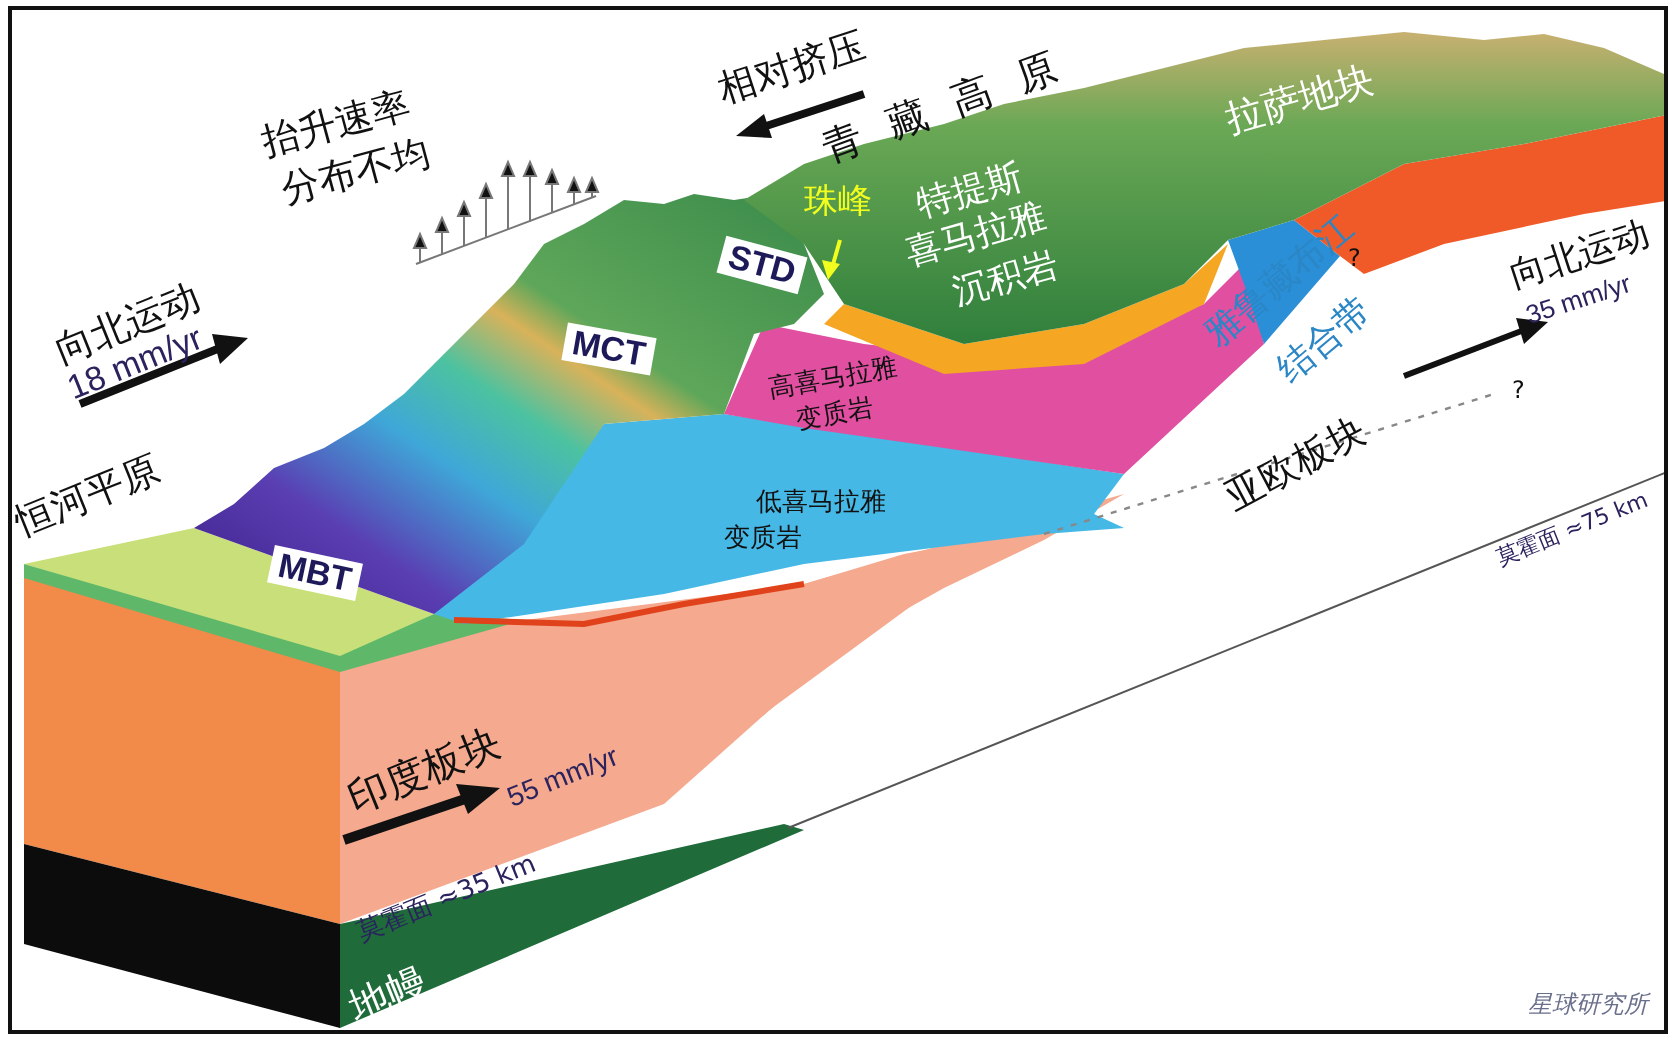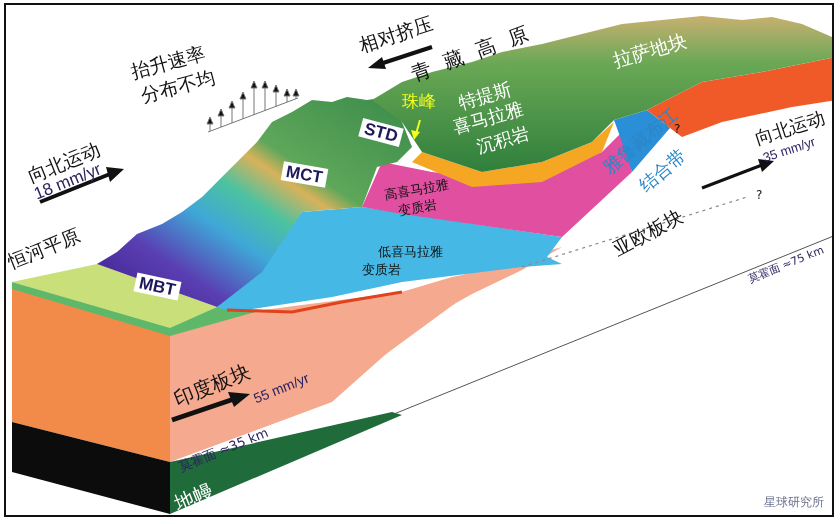--- a/index.html
+++ b/index.html
@@ -4,21 +4,21 @@
 <style>
   html, body { margin: 0; padding: 0; background: #ffffff; }
   body { width: 840px; height: 524px; overflow: hidden; position: relative;
          font-family: "DejaVu Sans", "Liberation Sans", sans-serif; }
   .frame { position: absolute; left: 4px; top: 3px; width: 830px; height: 514px;
            border: 2px solid #111; box-sizing: border-box; background: #fff; overflow: hidden; }
   svg.scene { position: absolute; left: 0; top: 0; }
   .lbl { position: absolute; white-space: nowrap; line-height: 1; }
   .tag { background: #fff; color: #1e1a5a; font-weight: bold; padding: 1px 4px;
          font-family: "Liberation Sans", sans-serif; font-size: 17px; }
-  .watermark { position: absolute; right: 8px; bottom: 4px; font-size: 12px; color: #6a6f8c; }
+  .watermark { position: absolute; right: 8px; bottom: 4px; font-size: 12px; color: #6a6f8c; font-style: italic; }
 </style>
 </head>
 <body>
 
 <div class="frame">
   <svg class="scene" width="830" height="514" viewBox="4 3 830 514">
     <defs>
       <linearGradient id="terrainGrad" x1="0" y1="1" x2="1" y2="0">
         <stop offset="0" stop-color="#3d1d86"></stop>
         <stop offset="0.22" stop-color="#5a3fb3"></stop>

